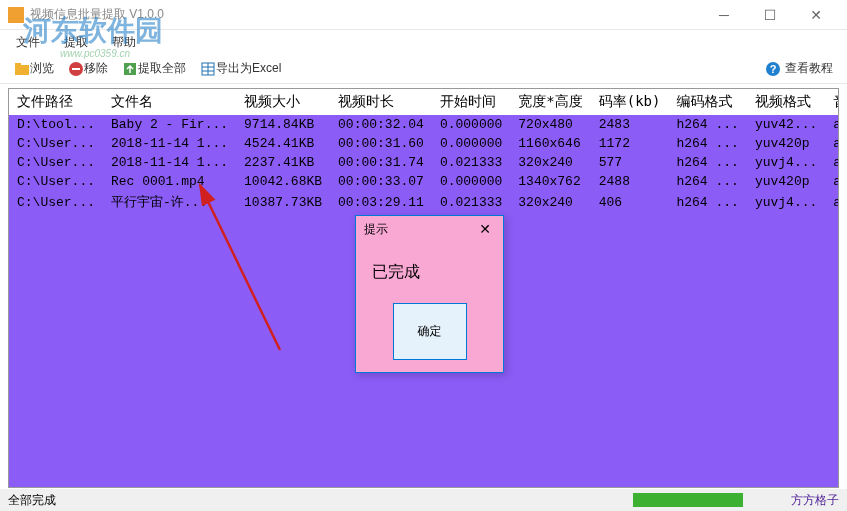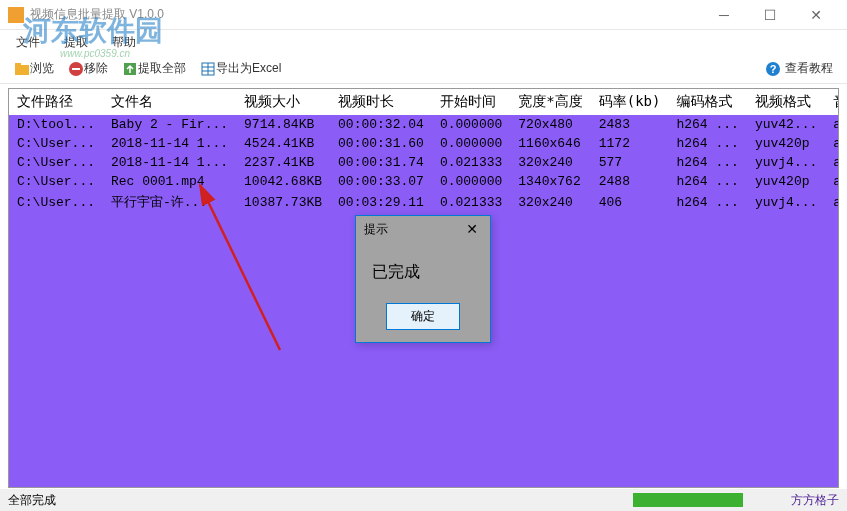--- a/index.html
+++ b/index.html
@@ -17,26 +17,26 @@
 .spacer { flex:1; }
 .help-link { display:flex; align-items:center; gap:4px; color:#333; cursor:pointer; padding:2px 6px; }
 .table-wrap { margin: 4px 8px; border:1px solid #999; height: 400px; overflow:auto; background:#8b5cf6; position:relative; }
 table { border-collapse: collapse; width: 100%; font-size:13px; font-family: SimSun, monospace; }
 th { text-align:left; padding: 4px 8px; font-weight:normal; font-size:14px; background:#fff; position:sticky; top:0; white-space:nowrap; }
 td { padding: 2px 8px; white-space:nowrap; font-family: "Courier New", monospace; font-size:13px; }
 .statusbar { position:absolute; bottom:0; left:0; right:0; height:22px; background:#f0f0f0; display:flex; align-items:center; padding:0 8px; font-size:12px;gap:40px; }
 .progress { width:110px; height:14px; background:#e0e0e0; margin-left:auto; margin-right:8px; position:relative; }
 .progress-fill { height:100%; background:#3cb030; width:100%; }
 .brand { font-size:12px; color:#4c1d95; }
-.dialog { position:absolute; left:355px; top:215px; width:136px; background:#a3a3a3; border:1px solid #0078d7; box-shadow: 2px 2px 8px rgba(0,0,0,0.2); z-index:100; }
+.dialog { position:absolute; left:355px; top:215px; width:149px; background:#f9a8d4; border:1px solid #0078d7; box-shadow: 2px 2px 8px rgba(0,0,0,0.2); z-index:100; }
 .dialog-title { height:26px; display:flex; align-items:center; padding:0 8px; font-size:12px; }
 .dialog-close { margin-left:auto; font-size:14px; cursor:pointer; padding:0 4px; }
 .dialog-body { padding: 20px 16px 12px; font-size:16px; }
 .dialog-footer { padding: 8px 12px 12px; display:flex; justify-content:center; }
-.dialog-btn { padding:4px 24px; border:1px solid #0078d7; background:#e5f1fb; font-size:12px; cursor:pointer; }
+.dialog-btn { padding:19px 24px; border:1px solid #0078d7; background:#e5f1fb; font-size:12px; cursor:pointer; }
 .watermark { position:absolute; top:12px; left:23px; font-size:28px; font-weight:bold; color:rgba(40,130,200,0.6); z-index:50; pointer-events:none; font-family:"Microsoft YaHei"; }
 .watermark2 { position:absolute; top:48px; left:60px; font-size:10px; color:rgba(100,180,120,0.6); z-index:50; pointer-events:none; font-style:italic; }
 svg.arrow-svg { position:absolute; top:80px; left:180px; z-index:60; pointer-events:none; }
 </style>
 </head>
 <body>
 
 <div class="titlebar">
   <span class="title-icon"></span>
   <span class="title-text">视频信息批量提取    V1.0.0</span>

